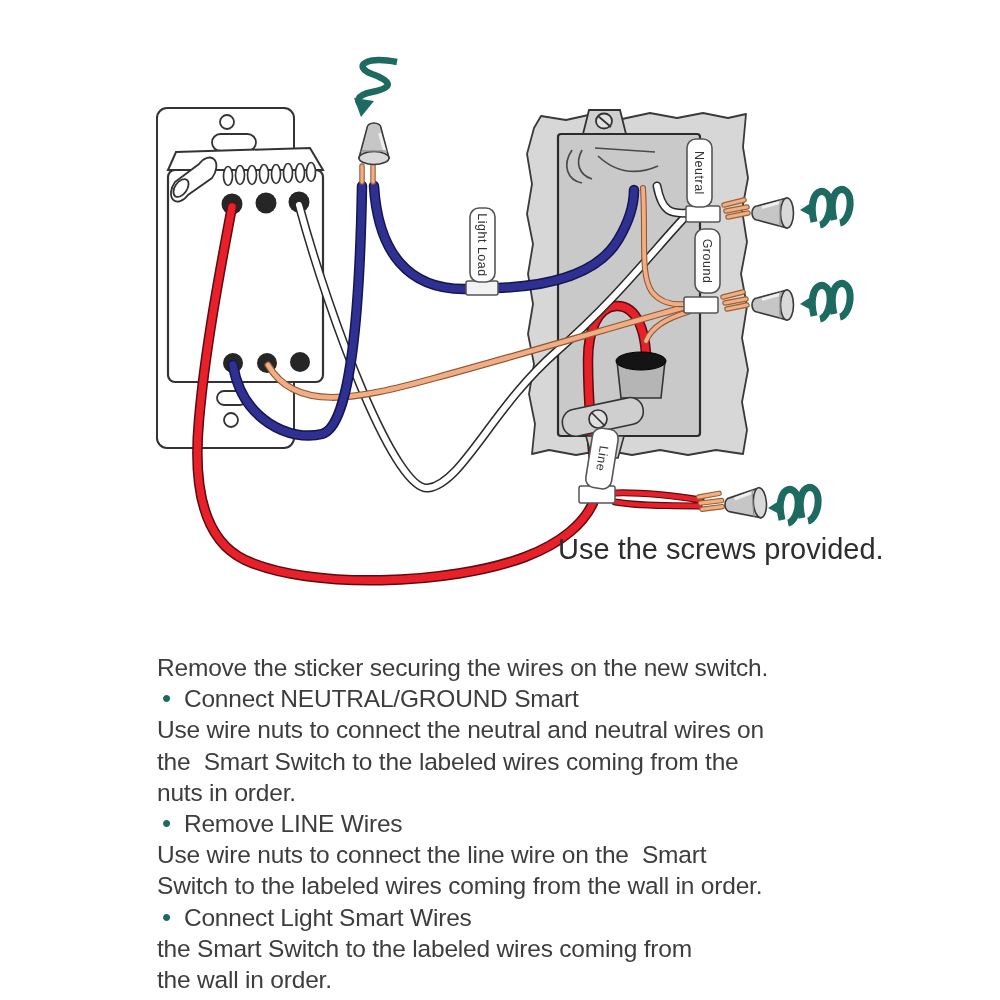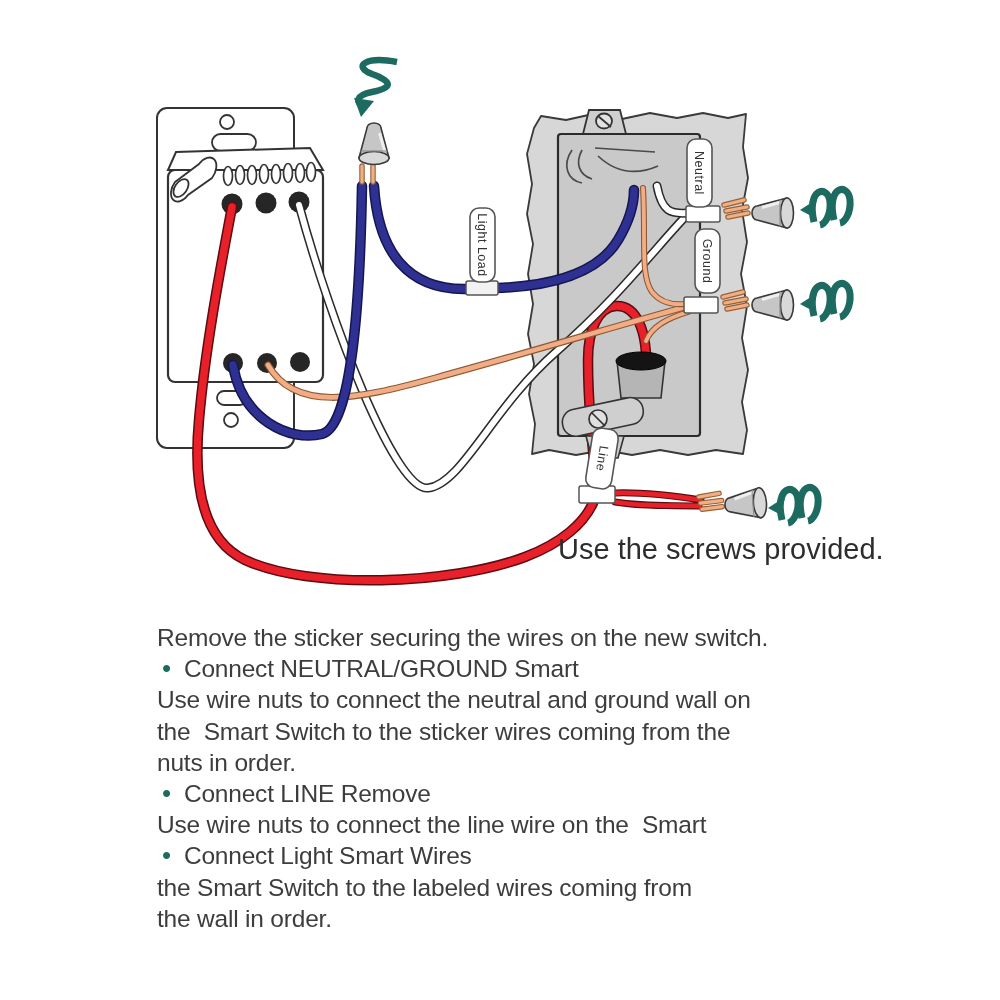--- a/index.html
+++ b/index.html
@@ -1,19 +1,19 @@
 <!DOCTYPE html>
 <html><head>
 <meta charset="utf-8">
 <style>
   html,body{margin:0;padding:0;background:#fff;}
   .stage{position:relative;width:1000px;height:1000px;background:#ffffff;overflow:hidden;
          font-family:"Liberation Sans",sans-serif;}
   .diagram-svg{position:absolute;left:0;top:0;}
-  .instructions{position:absolute;left:157px;top:622px;width:730px;color:#3d3d3d;
+  .instructions{position:absolute;left:157px;top:652px;width:730px;color:#3d3d3d;
                 font-size:24.5px;line-height:31.2px;letter-spacing:-0.2px;}
   .tline{white-space:pre-wrap;min-height:31.2px;}
   .bullet{color:#1d6a60;font-size:26px;margin:0 13px 0 5px;}
   svg text.tag-text{font-size:12.5px;fill:#333;letter-spacing:.5px;}
   svg text.caption{font-size:29px;fill:#2d2d2d;}
 </style>
 </head>
 <body>
 
 <div class="stage">
@@ -179,23 +179,24 @@
     <rect x="584" y="428" width="26" height="60" rx="9" fill="#ffffff" stroke="#555" stroke-width="1.6"></rect>
     <text class="tag-text" x="597" y="458" text-anchor="middle" dominant-baseline="central" transform="rotate(90 597 458)">Line</text>
   </g>
 
   <text class="caption" x="558" y="559">Use the screws provided.</text>
 </svg>
 
 <div class="instructions">
   <div class="tline">Remove the sticker securing the wires on the new switch.</div>
   <div class="tline"><span class="bullet">•</span><span>Connect NEUTRAL/GROUND Smart</span></div>
-  <div class="tline">Use wire nuts to connect the neutral and ground wall on</div>
-  <div class="tline">the  Smart Switch to the sticker wires coming from the</div>
+  <div class="tline">Use wire nuts to connect the neutral and neutral wires on</div>
+  <div class="tline">the  Smart Switch to the labeled wires coming from the</div>
   <div class="tline">nuts in order.</div>
-  <div class="tline"><span class="bullet">•</span><span>Connect LINE Remove</span></div>
+  <div class="tline"><span class="bullet">•</span><span>Remove LINE Wires</span></div>
   <div class="tline">Use wire nuts to connect the line wire on the  Smart</div>
+  <div class="tline">Switch to the labeled wires coming from the wall in order.</div>
   <div class="tline"><span class="bullet">•</span><span>Connect Light Smart Wires</span></div>
   <div class="tline">the Smart Switch to the labeled wires coming from</div>
   <div class="tline">the wall in order.</div>
 </div>
 
 </div>
 
 </body></html>

